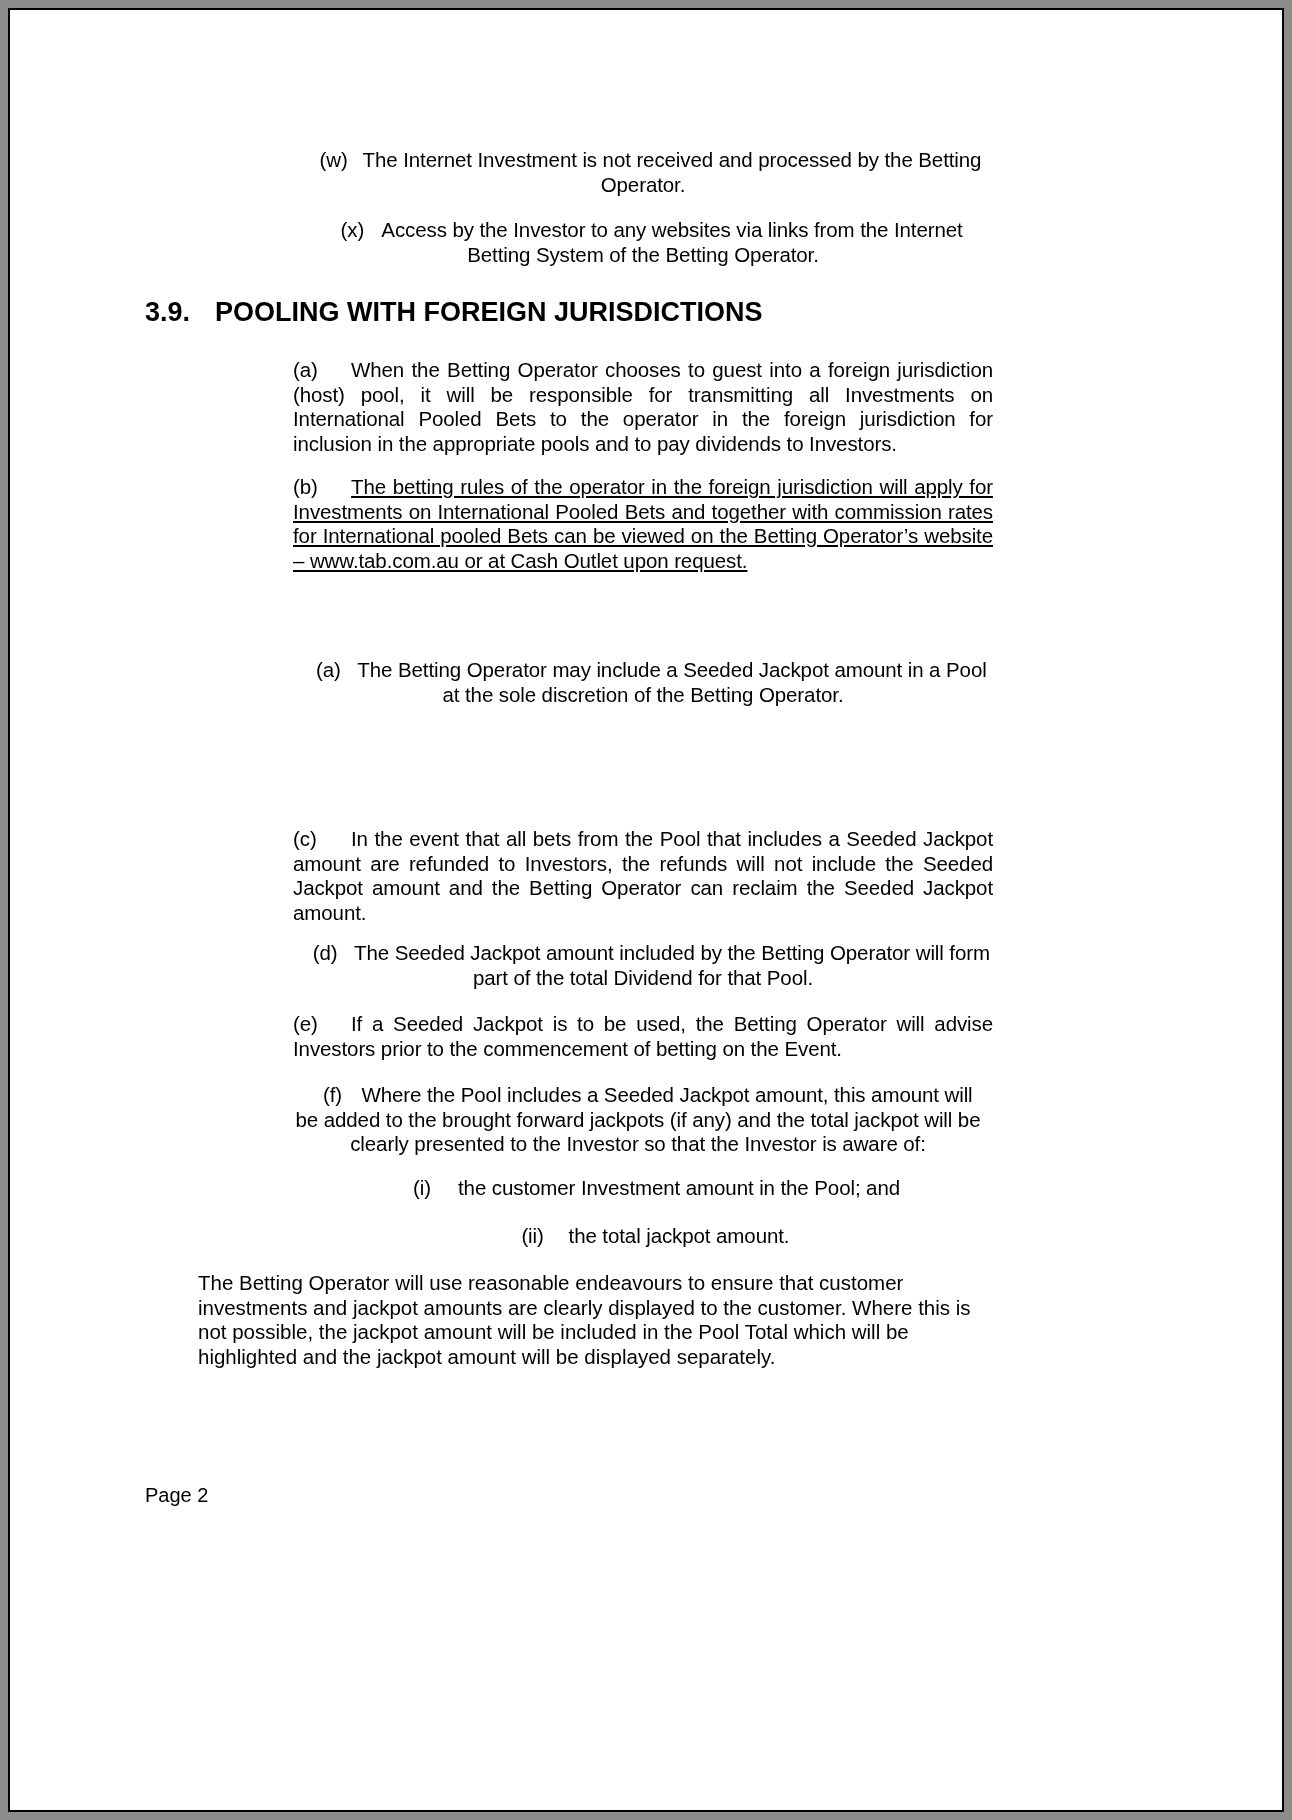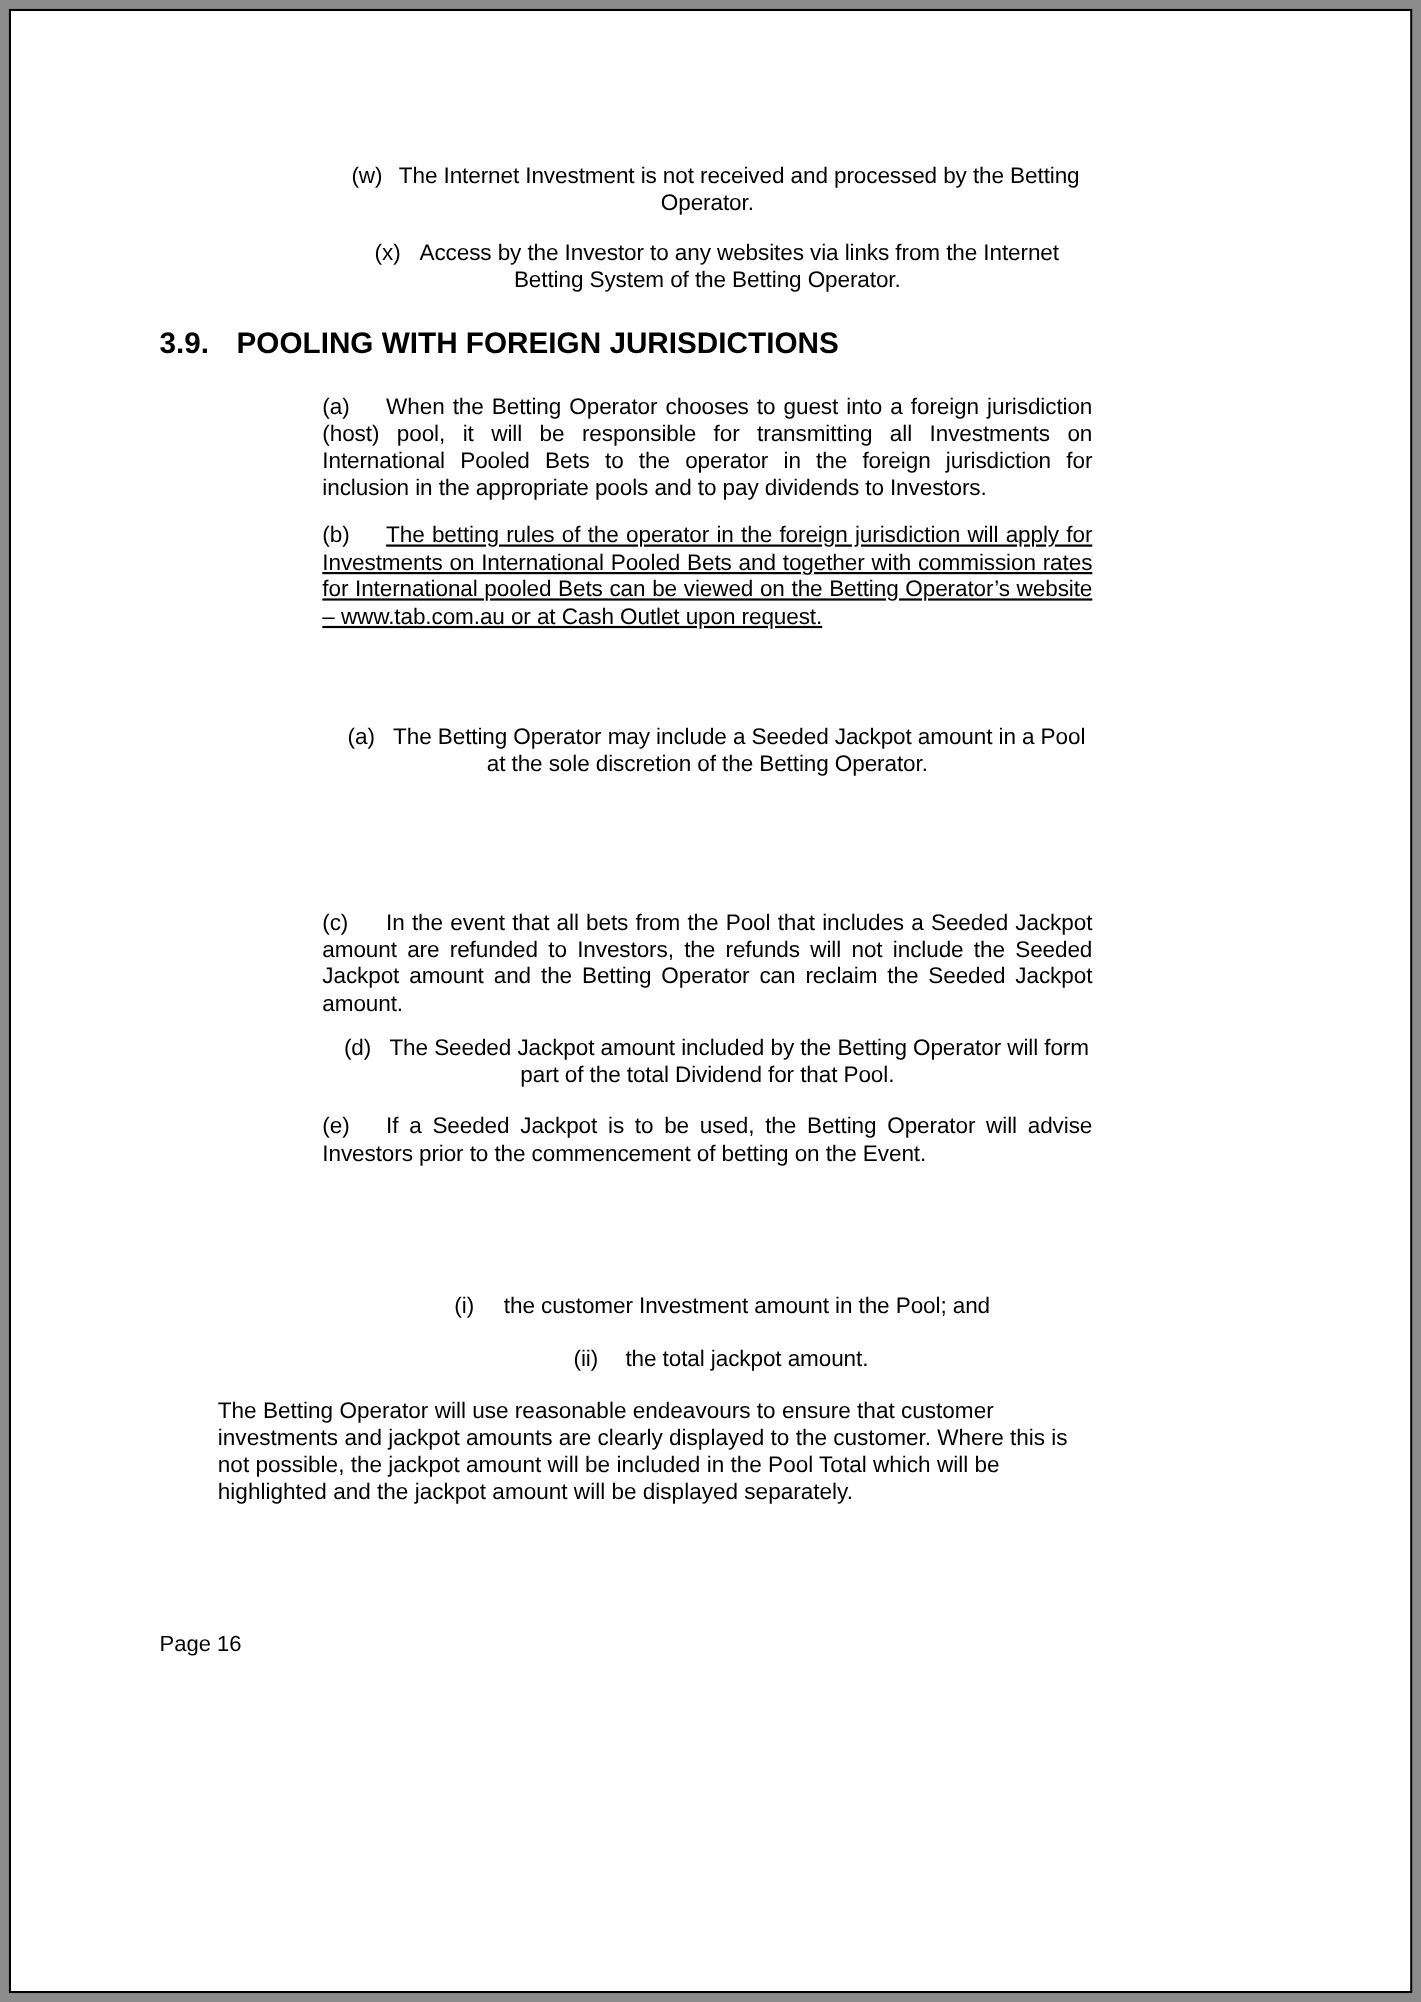--- a/index.html
+++ b/index.html
@@ -127,27 +127,30 @@
     </div>
 
     <div class="body-col ragged" style="top:931px;">
       <span class="marker">(d)</span><span>The Seeded Jackpot amount included by the Betting Operator will form part of the total Dividend for that Pool.</span>
     </div>
 
     <div class="body-col" style="top:1002px;">
       <span class="marker">(e)</span><span>If a Seeded Jackpot is to be used, the Betting Operator will advise Investors prior to the commencement of betting on the Event.</span>
     </div>
 
+    <div class="body-col ragged" style="top:1073px; width:690px;">
+      <span class="marker">(f)</span><span>Where the Pool includes a Seeded Jackpot amount, this amount will be added to the brought forward jackpots (if any) and the total jackpot will be clearly presented to the Investor so that the Investor is aware of:</span>
+    </div>
 
     <div class="body-col ragged" style="top:1214px;">
       <span class="marker roman">(ii)</span><span>the total jackpot amount.</span>
     </div>
 
     <div class="body-col ragged" style="top:1166px;">
       <span class="marker roman">(i)</span><span>the customer Investment amount in the Pool; and</span>
     </div>
 
     <div class="closing" style="top:1261px;">The Betting Operator will use reasonable endeavours to ensure that customer investments and jackpot amounts are clearly displayed to the customer.  Where this is not possible, the jackpot amount will be included in the Pool Total which will be highlighted and the jackpot amount will be displayed separately.</div>
 
-    <div class="footer" style="top:1473px;">Page 16</div>
+    <div class="footer" style="top:1473px;">Page 2</div>
 
   </div>
 </div>
 
 </body></html>

